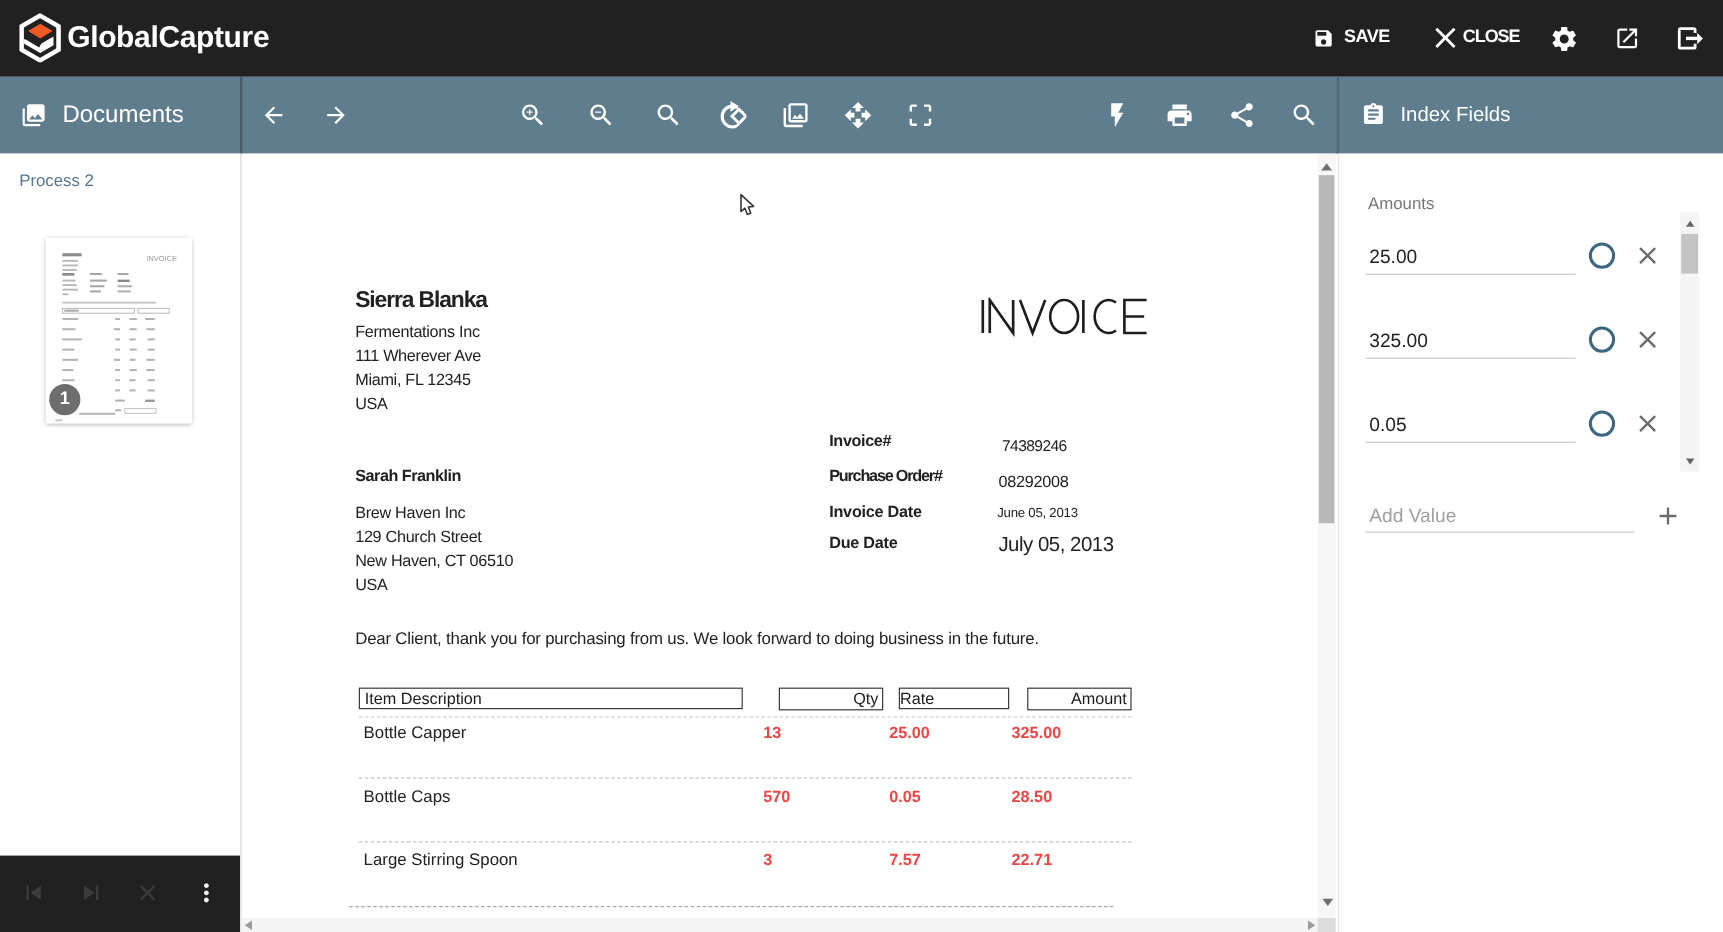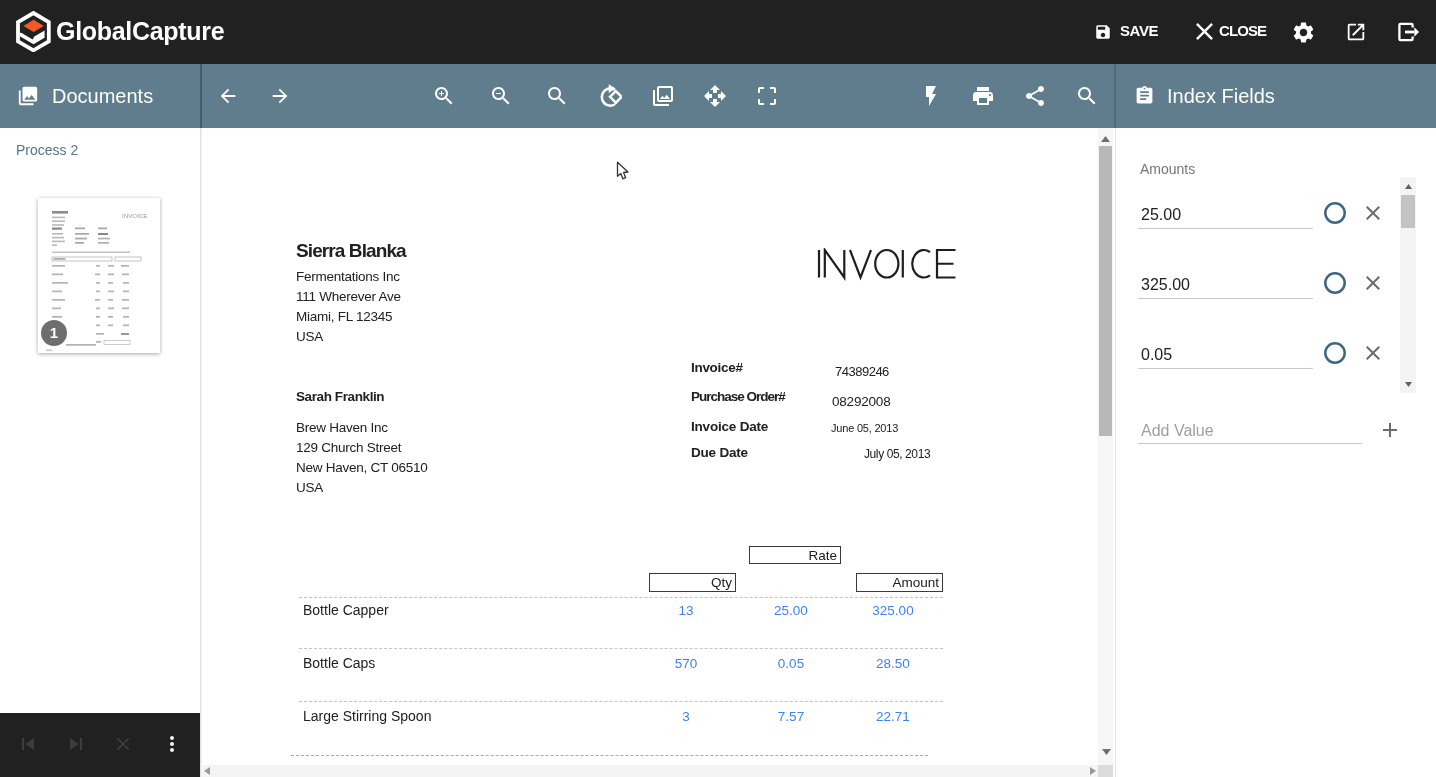--- a/index.html
+++ b/index.html
@@ -12,41 +12,41 @@
 #topbar { position:absolute; left:0; top:0; width:1436px; height:64px; background:#212121; }
 #logotext { position:absolute; left:56px; top:19px; font-size:25px; font-weight:bold; color:#fff; letter-spacing:-0.3px; line-height:25px; }
 #savetext { position:absolute; left:1120px; top:25px; font-size:15px; font-weight:bold; color:#fff; line-height:11px; letter-spacing:-0.4px; }
 #closetext { position:absolute; left:1219px; top:25px; font-size:15px; font-weight:bold; color:#fff; line-height:11px; letter-spacing:-0.9px; }
 
 
 #toolbar { position:absolute; left:0; top:64px; width:1436px; height:64px; background:#5f7d8c; }
 #tb-sep1 { position:absolute; left:200px; top:64px; width:2px; height:64px; background:rgba(0,0,0,0.25); }
 #tb-sep2 { position:absolute; left:1114px; top:64px; width:2px; height:64px; background:rgba(0,0,0,0.15); }
 #docstext { position:absolute; left:52px; top:83px; font-size:20px; color:#fff; line-height:26px; }
-#idxtext { position:absolute; left:1167px; top:83px; font-size:20px; color:#fff; line-height:26px; }
+#idxtext { position:absolute; left:1167px; top:83px; font-size:17px; color:#fff; line-height:26px; }
 
 
 #sidebar { position:absolute; left:0; top:128px; width:201px; height:649px; background:#fff; border-right:1px solid #e2e2e2; }
 #sideshadow { position:absolute; left:201px; top:128px; width:7px; height:649px; background:linear-gradient(to right, rgba(0,0,0,0.07), rgba(0,0,0,0)); }
 #process2 { position:absolute; left:16px; top:142px; font-size:14px; color:#54758a; line-height:16px; }
 #thumb { position:absolute; left:38px; top:198px; width:122px; height:155px; background:#fff; box-shadow:0 1px 4px rgba(0,0,0,0.35); }
 #badge { position:absolute; left:41px; top:320px; width:26px; height:26px; border-radius:50%; background:#6e6e6e; color:#fff; font-size:15px; font-weight:bold; text-align:center; line-height:26px; }
 #sidebot { position:absolute; left:0; top:713px; width:200px; height:64px; background:#212121; }
 
 
 #main { position:absolute; left:202px; top:128px; width:896px; height:649px; background:#fff; }
 
 
 .doc { position:absolute; color:#212121; }
 .b { font-weight:bold; }
 
 
 .hbox { position:absolute; border:1px solid #3a3a3a; font-size:13.5px; color:#1a1a1a; }
 .dash { position:absolute; border-top:1px dashed #c3c3c3; height:0; }
-.num { position:absolute; font-size:13.5px; color:#3b82f6; text-align:center; }
+.num { position:absolute; font-size:13.5px; color:#ef4444; text-align:left;font-weight:bold; }
 
 
 #vsb { position:absolute; left:1098px; top:128px; width:15px; height:637px; background:#f6f6f6; }
 #vsb-thumb { position:absolute; left:1099px; top:146px; width:13px; height:290px; background:#b8b8b8; }
 #hsb { position:absolute; left:201px; top:765px; width:912px; height:12px; background:#f4f4f4; }
 #corner { position:absolute; left:1098px; top:765px; width:15px; height:12px; background:#dcdcdc; }
 
 
 #panel { position:absolute; left:1115px; top:128px; width:321px; height:649px; background:#fff; border-left:1px solid #e4e4e4; }
 #amounts { position:absolute; left:1140px; top:162px; font-size:14px; color:#757575; line-height:15px; }
@@ -249,28 +249,30 @@
   <div class="doc b" style="left:296px; top:240px; font-size:19px; line-height:21px; letter-spacing:-0.9px;">Sierra Blanka</div>
   <div class="doc" style="left:296px; top:267px; font-size:13.5px; line-height:20px; letter-spacing:-0.25px;">Fermentations Inc<br>111 Wherever Ave<br>Miami, FL 12345<br>USA</div>
 
   <div class="doc b" style="left:691px; top:361px; font-size:13.5px; line-height:14px; letter-spacing:-0.3px;">Invoice#</div>
   <div class="doc" style="left:835px; top:365px; font-size:13px; line-height:14px; letter-spacing:-0.5px;">74389246</div>
   <div class="doc b" style="left:691px; top:390px; font-size:13.5px; line-height:14px; letter-spacing:-1px;">Purchase Order#</div>
   <div class="doc" style="left:832px; top:395px; font-size:13.5px; line-height:14px; letter-spacing:-0.2px;">08292008</div>
   <div class="doc b" style="left:691px; top:420px; font-size:13.5px; line-height:14px; letter-spacing:-0.2px;">Invoice Date</div>
   <div class="doc" style="left:831px; top:421px; font-size:11px; line-height:14px; letter-spacing:-0.2px;">June 05, 2013</div>
   <div class="doc b" style="left:691px; top:446px; font-size:13.5px; line-height:14px; letter-spacing:-0.2px;">Due Date</div>
-  <div class="doc" style="left:832px; top:447px; font-size:12px; line-height:14px; letter-spacing:-0.4px;margin-left:32px;">July 05, 2013</div>
+  <div class="doc" style="left:832px; top:447px; font-size:17px; line-height:14px; letter-spacing:-0.4px;">July 05, 2013</div>
 
   <div class="doc b" style="left:296px; top:390px; font-size:13.5px; line-height:14px; letter-spacing:-0.4px;">Sarah Franklin</div>
   <div class="doc" style="left:296px; top:418px; font-size:13.5px; line-height:20px; letter-spacing:-0.25px;">Brew Haven Inc<br>129 Church Street<br>New Haven, CT 06510<br>USA</div>
 
-
+  <div class="doc" style="left:296px; top:525px; font-size:14px; line-height:15px; letter-spacing:-0.16px;">Dear Client, thank you for purchasing from us. We look forward to doing business in the future.</div>
+
+  <div class="hbox" style="left:299px; top:573px; width:320px; height:18px; padding:1px 0 0 4px;">Item Description</div>
   <div class="hbox" style="left:649px; top:573px; width:87px; height:18px; padding:1px 3px 16px 0; text-align:right;">Qty</div>
-  <div class="hbox" style="left:749px; top:546px; width:92px; height:18px; padding:1px 3px 0 12px; text-align:right;">Rate</div>
+  <div class="hbox" style="left:749px; top:573px; width:92px; height:18px; padding:1px 3px 0 0; text-align:left;">Rate</div>
   <div class="hbox" style="left:856px; top:573px; width:87px; height:18px; padding:1px 3px 16px 0; text-align:right;">Amount</div>
   <div class="dash" style="left:299px; top:597px; width:644px;"></div>
 
   <div class="doc" style="left:303px; top:603px; font-size:14px; line-height:15px;">Bottle Capper</div>
   <div class="num" style="left:636px; top:603px; width:100px;">13</div>
   <div class="num" style="left:741px; top:603px; width:100px;">25.00</div>
   <div class="num" style="left:843px; top:603px; width:100px;">325.00</div>
   <div class="dash" style="left:299px; top:648px; width:644px;"></div>
 
   <div class="doc" style="left:303px; top:656px; font-size:14px; line-height:15px;">Bottle Caps</div>

